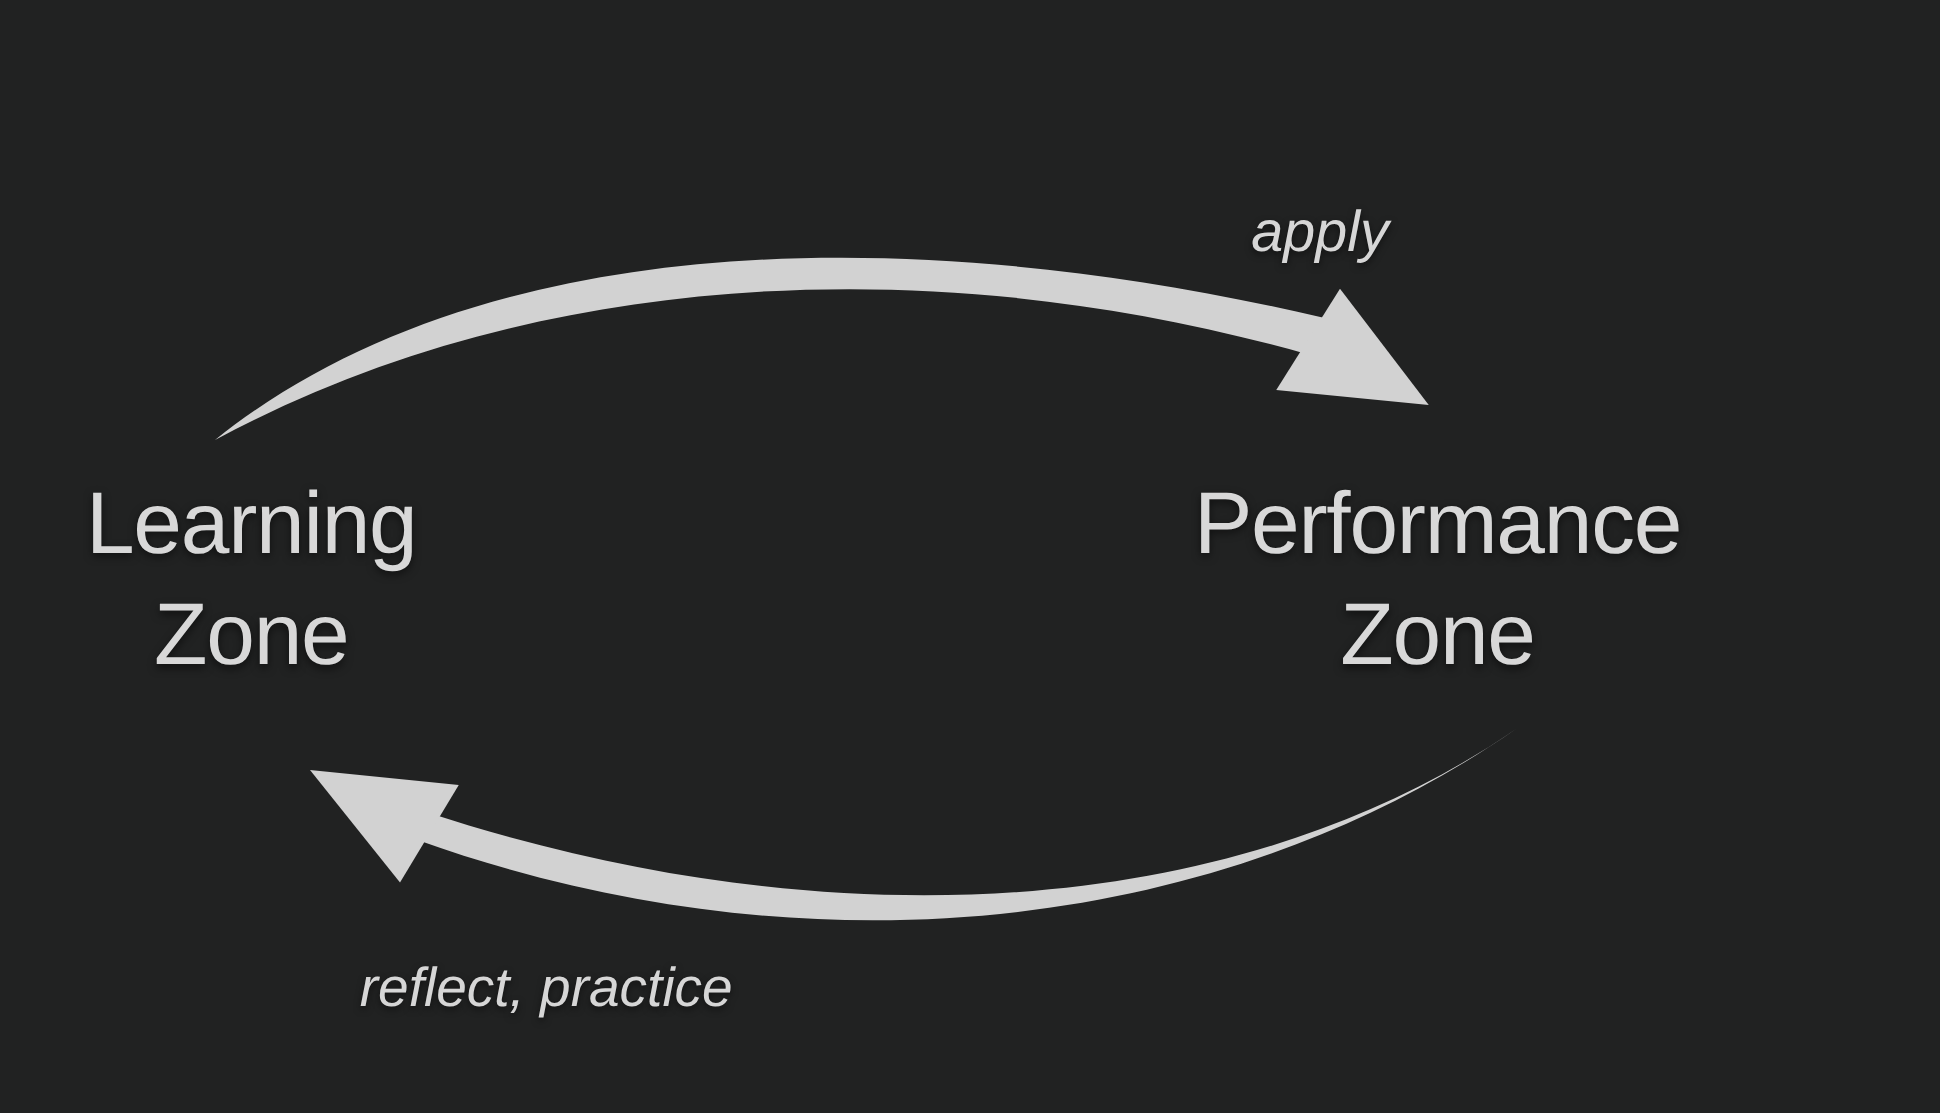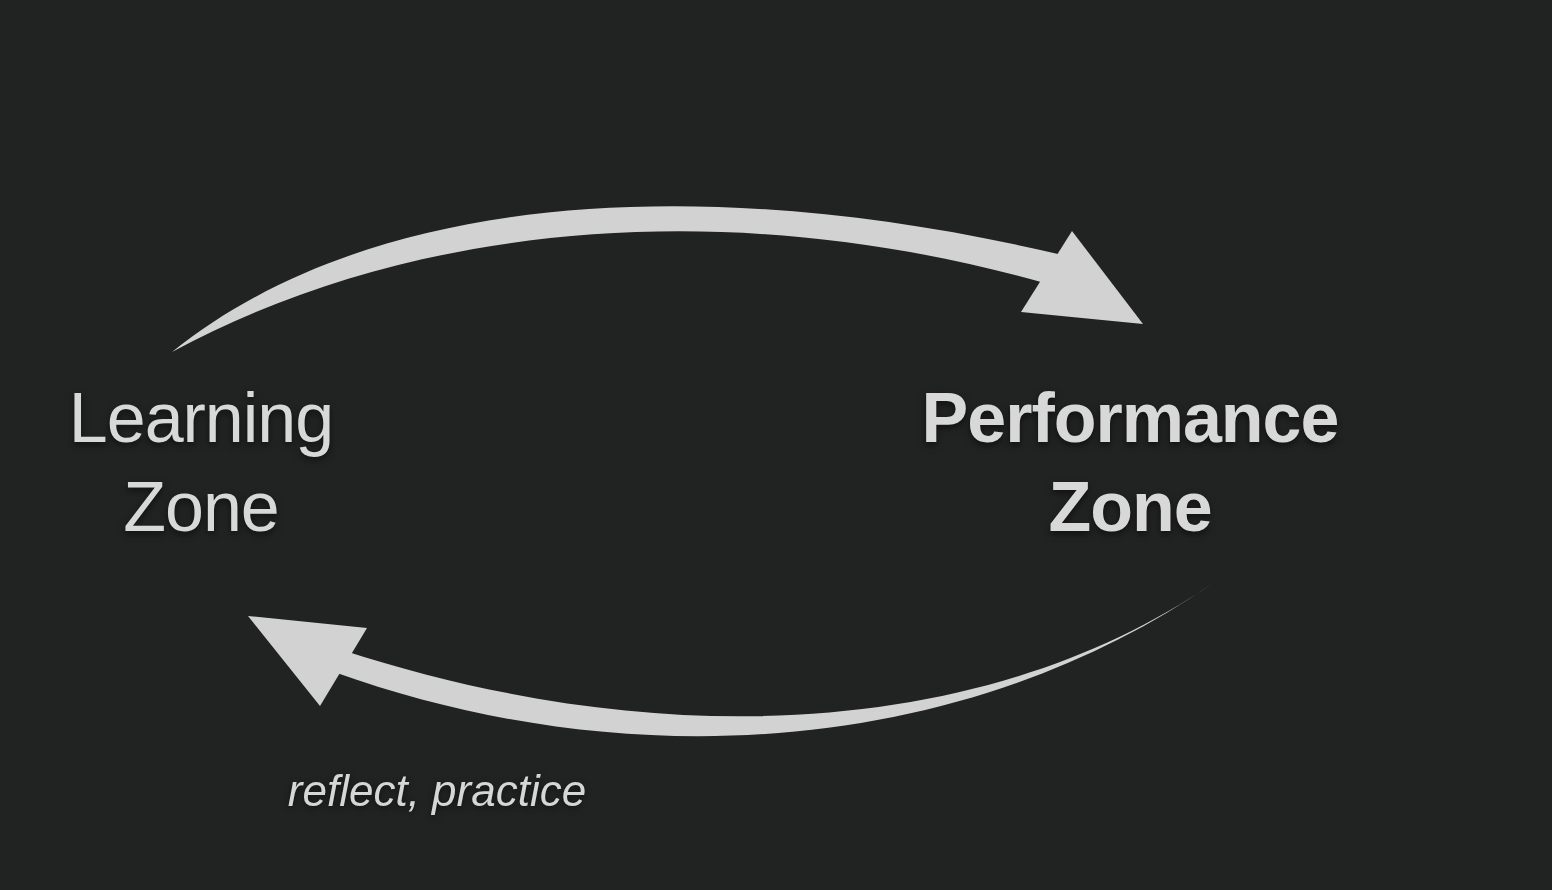--- a/index.html
+++ b/index.html
@@ -34,21 +34,21 @@
     color: #d8d8d8;
     font-size: 70px;
     line-height: 89px;
     letter-spacing: -1px;
     font-weight: 400;
     text-shadow: 0 3px 7px rgba(0,0,0,0.55);
     white-space: nowrap;
   }
   .node-label span { display: block; }
   #learning-zone   { left: -49px; top: 374px; }
-  #performance-zone{ left: 880px; top: 374px; font-weight: bold; }
+  #performance-zone{ left: 900px; top: 374px; }
   .arrow-label {
     position: absolute;
     color: #d6d6d6;
     font-style: italic;
     text-align: center;
     text-shadow: 0 2px 6px rgba(0,0,0,0.5);
     white-space: nowrap;
   }
   #apply-label   { left: 906px; top: 158px; width: 300px; font-size: 46px; }
   #reflect-label { left: 187px; top: 766px; width: 500px; font-size: 44px; }
@@ -72,16 +72,17 @@
   <div class="node-label" id="learning-zone">
     <span>Learning</span>
     <span>Zone</span>
   </div>
 
   <div class="node-label" id="performance-zone">
     <span>Performance</span>
     <span>Zone</span>
   </div>
 
+  <div class="arrow-label" id="apply-label">apply</div>
 
   <div class="arrow-label" id="reflect-label">reflect, practice</div>
 
 </div>
 
 </body></html>

